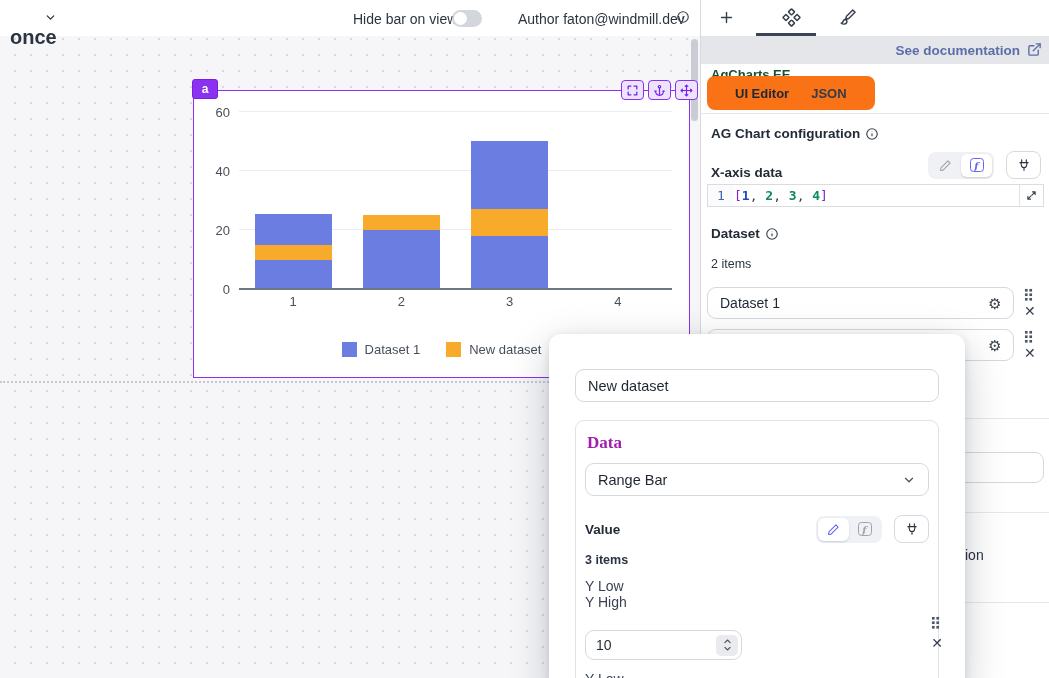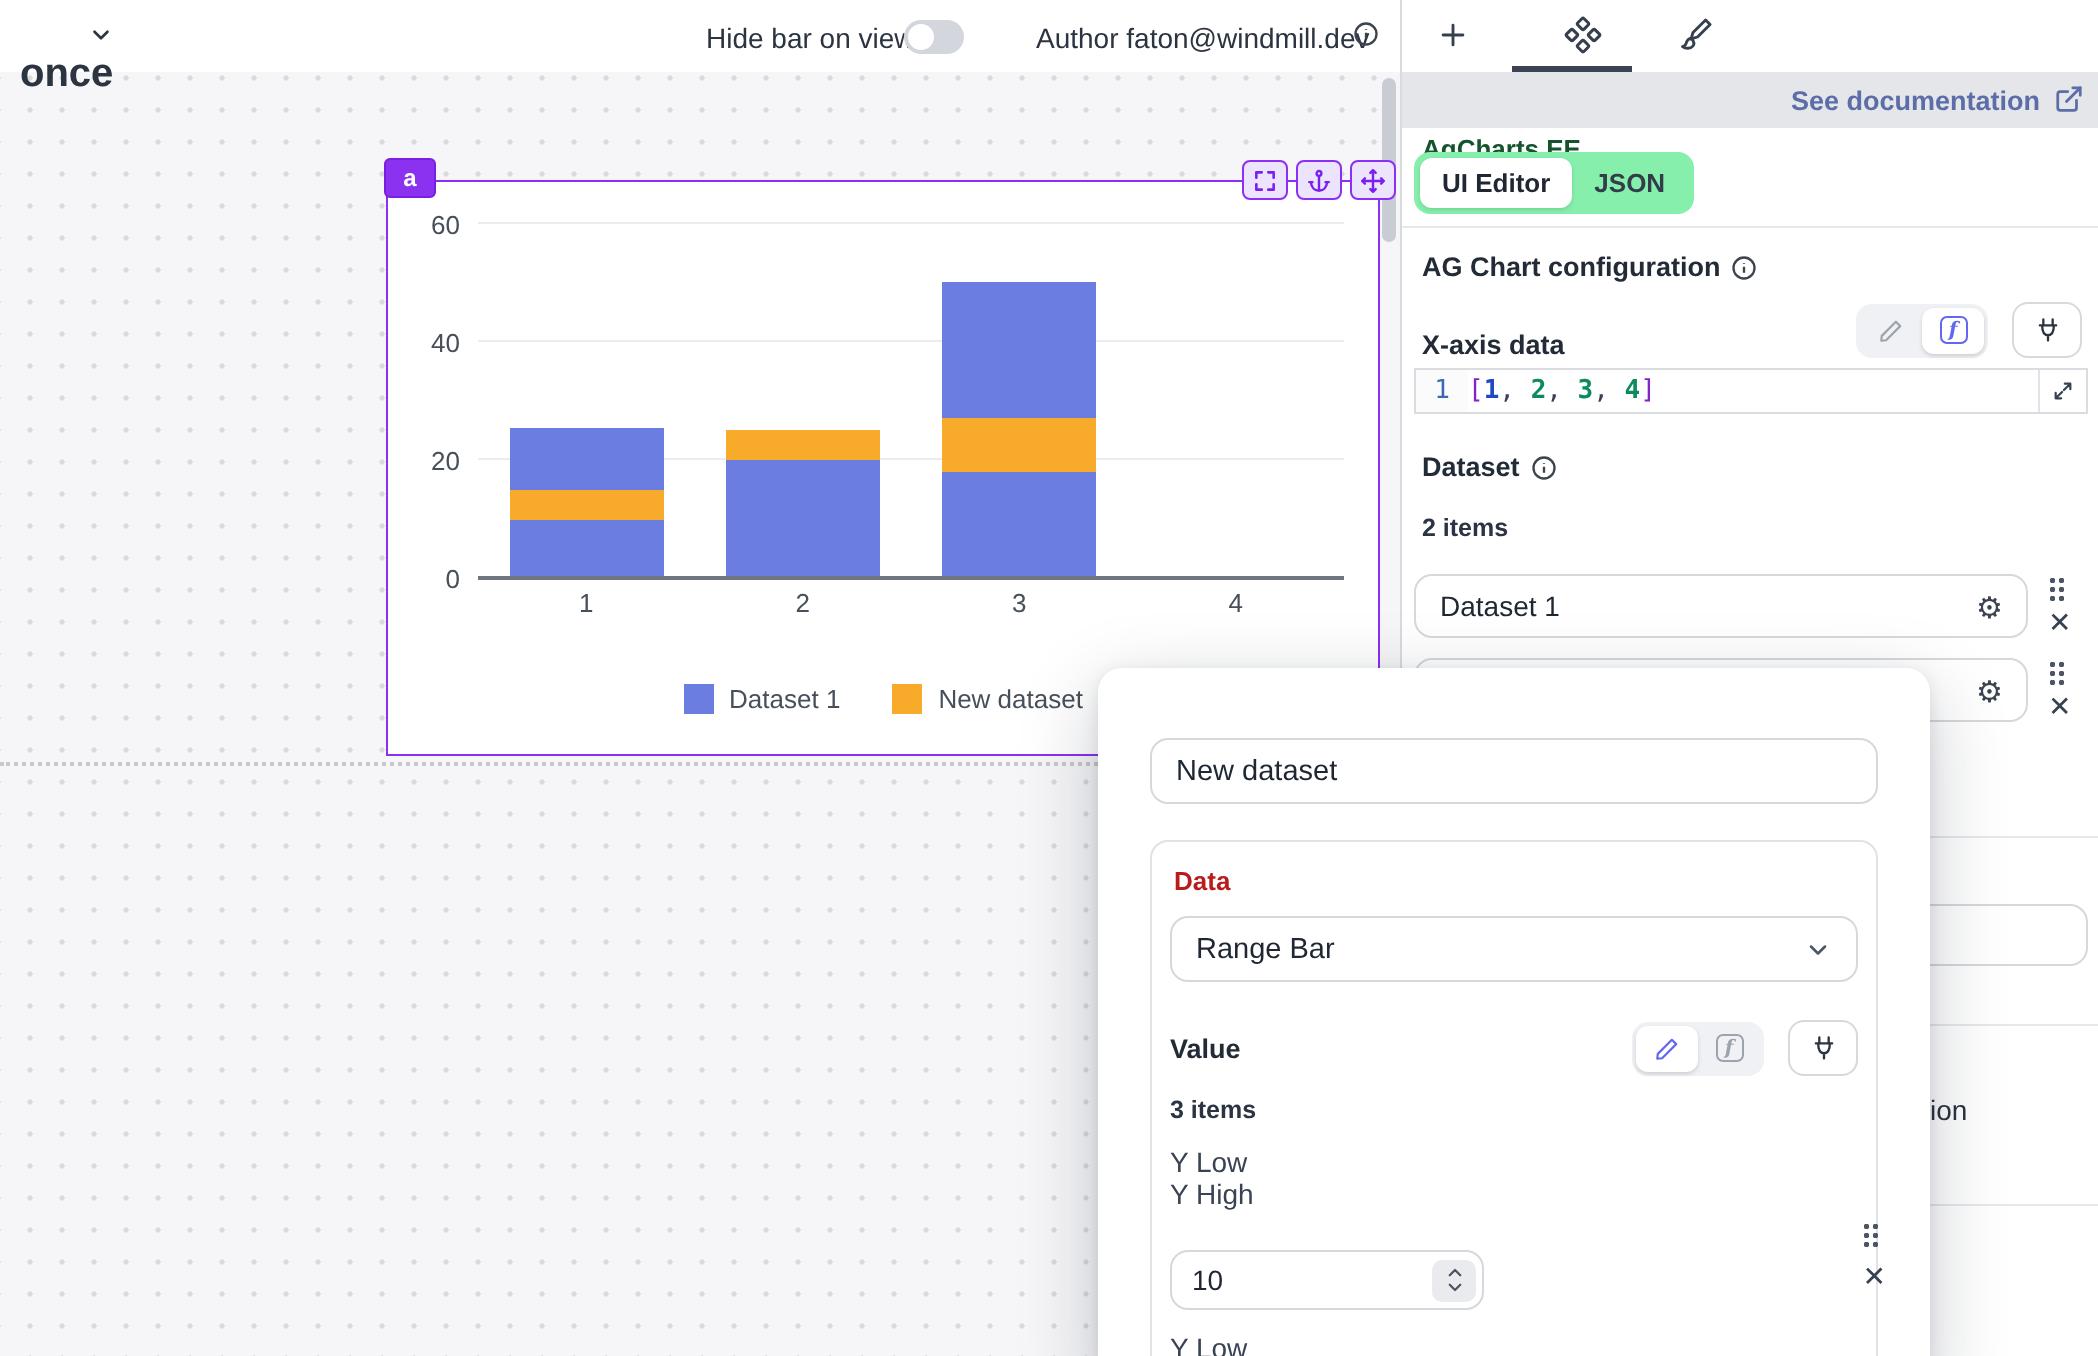--- a/index.html
+++ b/index.html
@@ -42,27 +42,27 @@
 
   
   #panel { position:absolute; left:700px; top:0; width:349px; height:678px; background:#fff; border-left:1px solid #d8dade; z-index:10; }
   .panel-tabbar { position:absolute; left:0; top:0; width:349px; height:36px; background:#fff; }
   .ptab { position:absolute; top:3px; width:34px; height:28px; display:flex; align-items:center; justify-content:center; color:#363f4e; }
   .ptab-underline { position:absolute; left:55px; top:33px; width:60px; height:2.5px; background:#3b4354; }
   .panel-header { position:absolute; left:0; top:36px; width:349px; height:28px; background:#e4e6ea; display:flex; align-items:center; }
   .panel-title { margin-left:10px; font-size:13px; font-weight:700; color:#14532d;margin-top:48px; }
   .doc-link { position:absolute; right:30px; font-size:13.5px; font-weight:700; color:#5c6da8; }
   .doc-ext { position:absolute; right:8px; top:6px; color:#5c6da8; }
-  .editor-tabs { position:absolute; left:6px; top:76px; height:31px; background:#86efac; border-radius:8px; padding:3px; display:inline-flex; }
+  .editor-tabs { position:absolute; left:6px; top:76px; height:31px; background:#f97316; border-radius:8px; padding:17px; display:inline-flex; }
   .etab { padding:0 11px; font-size:13px; display:flex; align-items:center; border-radius:6px; color:#333c49; font-weight:700; }
   .etab.active { background:#fff; color:#1f2733; box-shadow:0 1px 2px rgba(0,0,0,.12); }
   .panel-divider { position:absolute; left:0; width:349px; height:1px; background:#e6e8eb; }
   .sec-label { position:absolute; left:10px; font-size:13.5px; font-weight:700; color:#232b36; display:flex; align-items:center; gap:5px; }
   .info-ic { color:#3c4450; display:inline-flex; }
-  .items-count { position:absolute; left:10px; font-size:12.5px; font-weight:700; color:#2b3442; }
+  .items-count { position:absolute; left:10px; font-size:12.5px; font-weight:400; color:#2b3442; }
 
   .icon-toggle-group { display:inline-flex; background:#f0f1f4; border-radius:8px; padding:2px; height:27px; }
   .itg-slot { width:31px; height:23px; border-radius:6px; display:flex; align-items:center; justify-content:center; color:#9ca3af; }
   .itg-slot.active { background:#fff; box-shadow:0 1px 2px rgba(0,0,0,.15); color:#6366f1; }
   .plug-btn { width:35px; height:28px; background:#fff; border:1px solid #d6d9de; border-radius:8px; display:inline-flex; align-items:center; justify-content:center; color:#2b3440; }
   .fn-glyph { width:14px; height:14px; border:1.4px solid currentColor; border-radius:3.5px; font-size:10px; font-style:italic; font-weight:700;
     display:flex; align-items:center; justify-content:center; font-family:"DejaVu Serif",serif; }
 
   #xaxis-icons { position:absolute; left:227px; top:151px; display:flex; gap:12px; align-items:center; }
   #code-editor { position:absolute; left:6px; top:184px; width:337px; height:23px; border:1px solid #dadce1; background:#fff; display:flex; align-items:stretch; font-family:"DejaVu Sans Mono",monospace; font-size:13px; }
@@ -80,21 +80,21 @@
 
   .partial-input { position:absolute; left:180px; top:452px; width:163px; height:31px; border:1px solid #d5d8dd; border-radius:9px; background:#fff; }
   .hidden-fragment { position:absolute; left:264px; top:547px; font-size:14px; color:#2b3442; }
 
   
   #modal { position:absolute; left:549px; top:334px; width:416px; height:360px; background:#fff; border-radius:12px;
     box-shadow:0 12px 40px rgba(15,23,42,.22), 0 2px 8px rgba(15,23,42,.10); z-index:40; padding:28px 26px 0 26px; overflow:hidden; }
   .m-label { font-size:14px; color:#3a4354; }
   .m-input { width:100%; height:33px; border:1px solid #d5d8dd; border-radius:9px; font-size:14.5px; color:#1f2733; padding:0 12px; margin-top:7px; font-family:"Liberation Sans",sans-serif; background:#fff; }
   .m-group { margin-top:18px; border:1px solid #dfe2e6; border-radius:9px; padding:12px 9px 0 9px; height:300px; }
-  .m-bold { font-size:13px; font-weight:700; color:#b91c1c; }
+  .m-bold { font-size:17px; font-weight:700; color:#a21caf;font-family:Liberation Serif, serif; }
   .m-select { margin-top:10px; width:100%; height:33px; border:1px solid #d5d8dd; border-radius:9px; display:flex; align-items:center; justify-content:space-between; padding:0 12px; font-size:14.5px; color:#1f2733; background:#fff; }
   .value-row { margin-top:19px; display:flex; align-items:center; justify-content:space-between; }
   .value-label { font-size:13.5px; font-weight:700; color:#232b36; }
   .m-count { margin-top:10px; font-size:12.5px; font-weight:700; color:#2b3442; }
   .yrow-labels { display:flex; margin-top:11px;flex-direction:column; }
   .yrow-labels .m-label { width:167px; }
   .yrow { display:flex; margin-top:20px; position:relative; }
   .num-input-wrap { position:relative; width:157px; margin-right:10px; }
   .num-input { width:157px; height:30px; border:1px solid #d5d8dd; border-radius:9px; font-size:14px; color:#1f2733; padding:0 30px 0 10px; font-family:"Liberation Sans",sans-serif; background:#fff; }
   .stepper { position:absolute; right:4px; top:4.5px; width:22px; height:21px; background:#e9ebee; border-radius:5px; display:flex; flex-direction:column; align-items:center; justify-content:center; color:#4b5563; }

